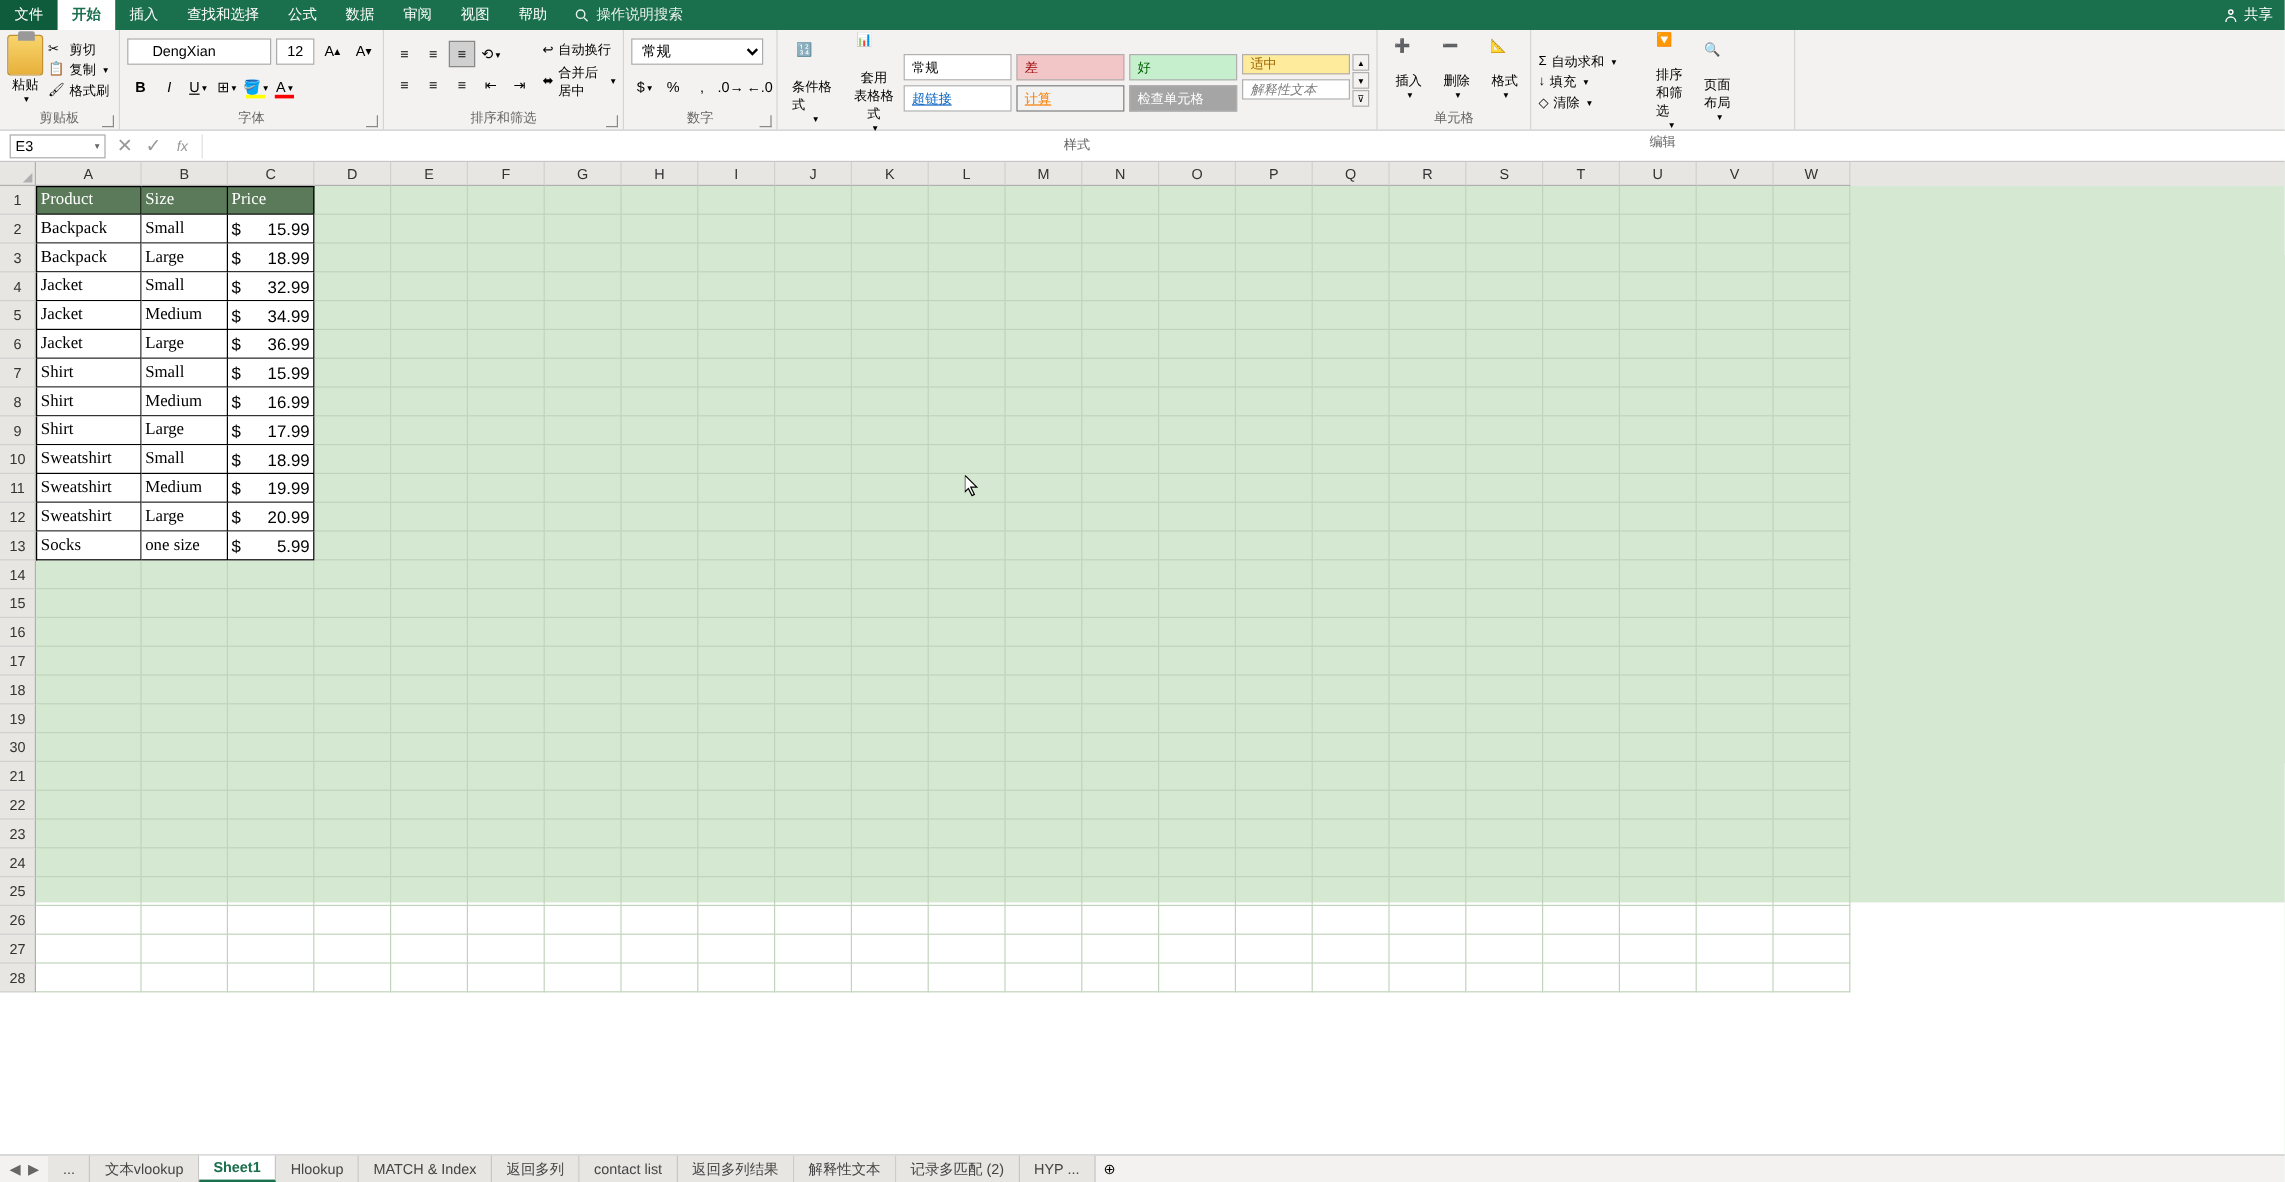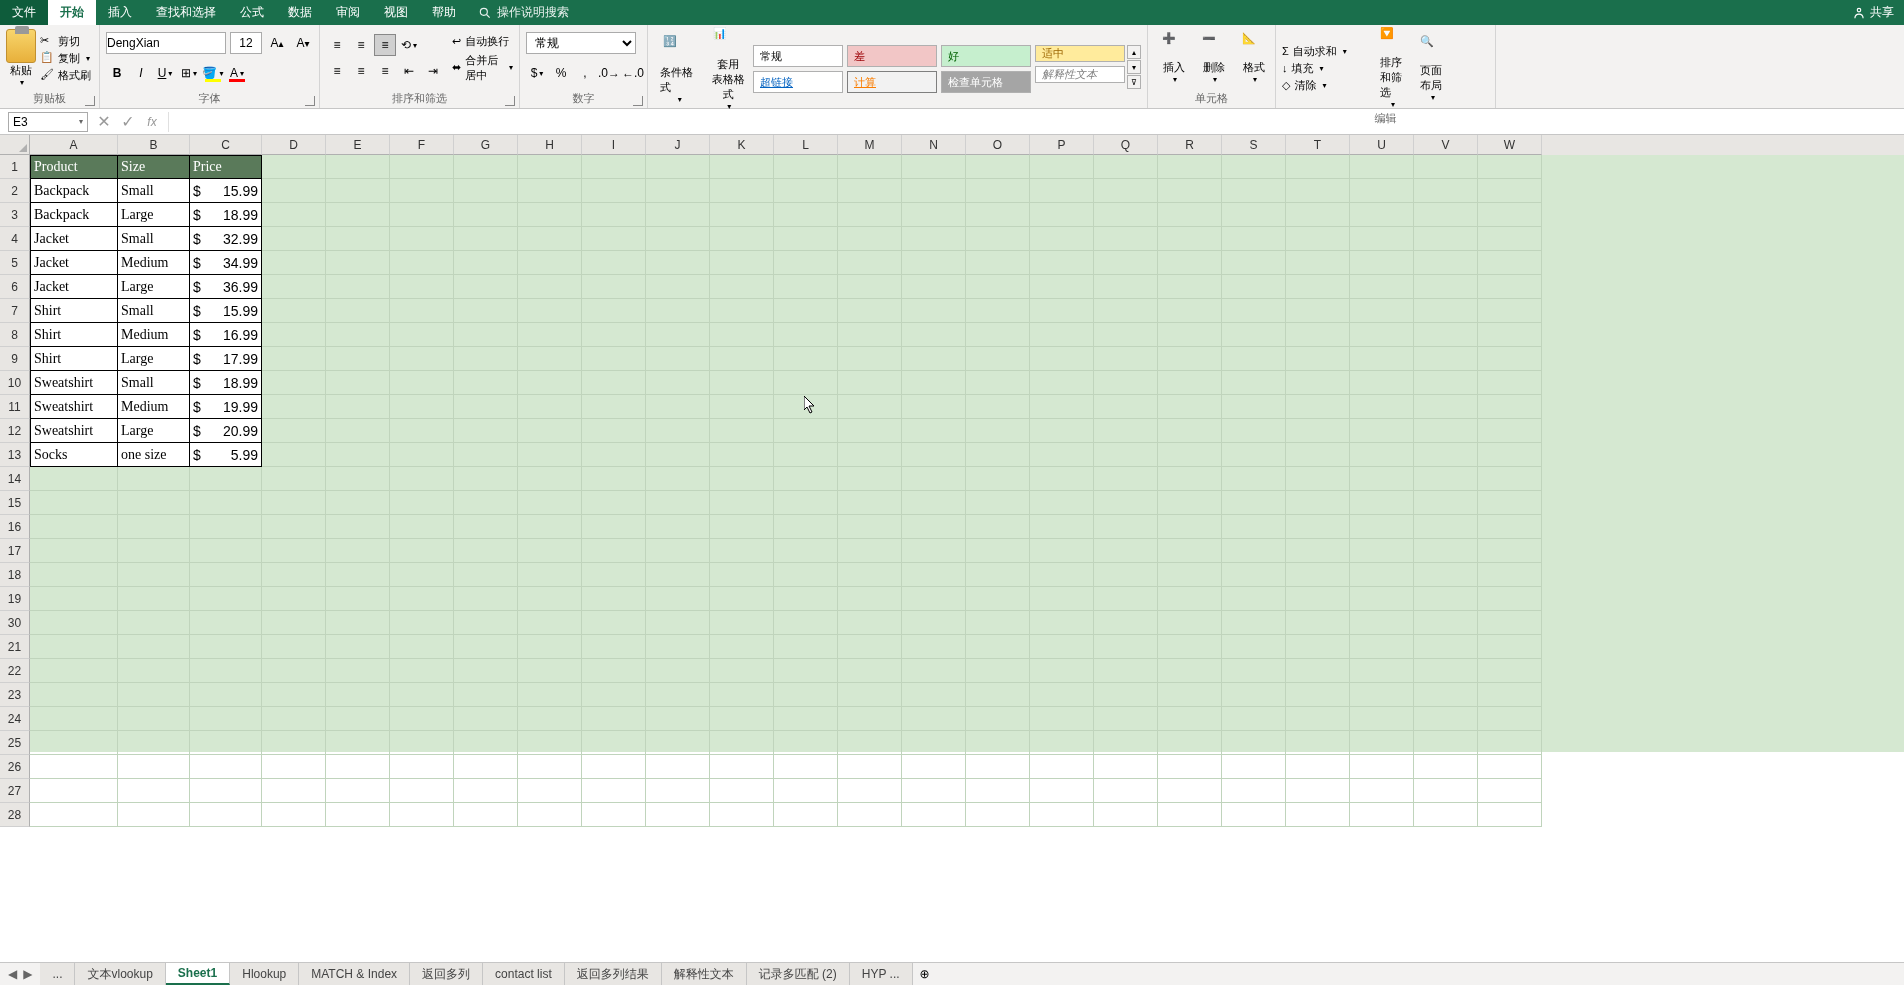--- a/index.html
+++ b/index.html
@@ -25,21 +25,21 @@
 
 .clip-paste { display: flex; flex-direction: column; align-items: center; margin-right: 4px; font-size: 11px; }
 .clip-paste .icon { width: 30px; height: 34px; background: linear-gradient(#f8d56c,#e8b03b); border: 1px solid #c19030; border-radius: 3px; position: relative; }
 .clip-paste .icon::before { content:""; position:absolute; top:-4px; left:8px; width:14px; height:8px; background:#999; border-radius:2px 2px 0 0; }
 .clip-btns { display: flex; flex-direction: column; font-size: 11px; gap: 2px; width: 60px; }
 .clip-btns div { display:flex; align-items:center; gap:4px; }
 .sm-icon { width:14px; height:14px; display:inline-block; }
 
 
 .font-row { display:flex; gap:4px; align-items:center; }
-.font-name { width:120px; height:22px; border:1px solid #ababab; background:#fff; font-size:12px; padding:0 0; }
+.font-name { width:120px; height:22px; border:1px solid #ababab; background:#fff; font-size:12px; padding:0 20px; }
 .font-size { width:32px; height:22px; border:1px solid #ababab; background:#fff; font-size:12px; padding:0 4px; text-align:center; }
 .sm-btn { width:22px; height:22px; border:1px solid transparent; display:flex; align-items:center; justify-content:center; font-size:12px; cursor:pointer; background:transparent; }
 .btn-row { display:flex; gap:2px; margin-top:4px; }
 .drop-arrow { font-size:8px; margin-left:2px; }
 
 
 .align-grid { display:flex; flex-direction:column; gap:4px; }
 .align-row { display:flex; gap:2px; }
 
 
@@ -266,20 +266,21 @@
           <div class="style-cell style-neutral" style="width:90px">适中</div>
           <div class="style-cell style-explan" style="width:90px">解释性文本</div>
         </div>
         <div class="gallery-scroll">
           <div>▴</div>
           <div>▾</div>
           <div>⊽</div>
         </div>
       </div>
     </div>
+    <div class="ribbon-group-label"><span>样式</span></div>
   </div>
 
   <div class="ribbon-group" style="width:128px">
     <div class="ribbon-group-body">
       <div class="big-btn">
           <span class="ic">➕</span>
           <span>插入</span>
           <span class="drop-arrow">▾</span>
         </div>
       <div class="big-btn">

